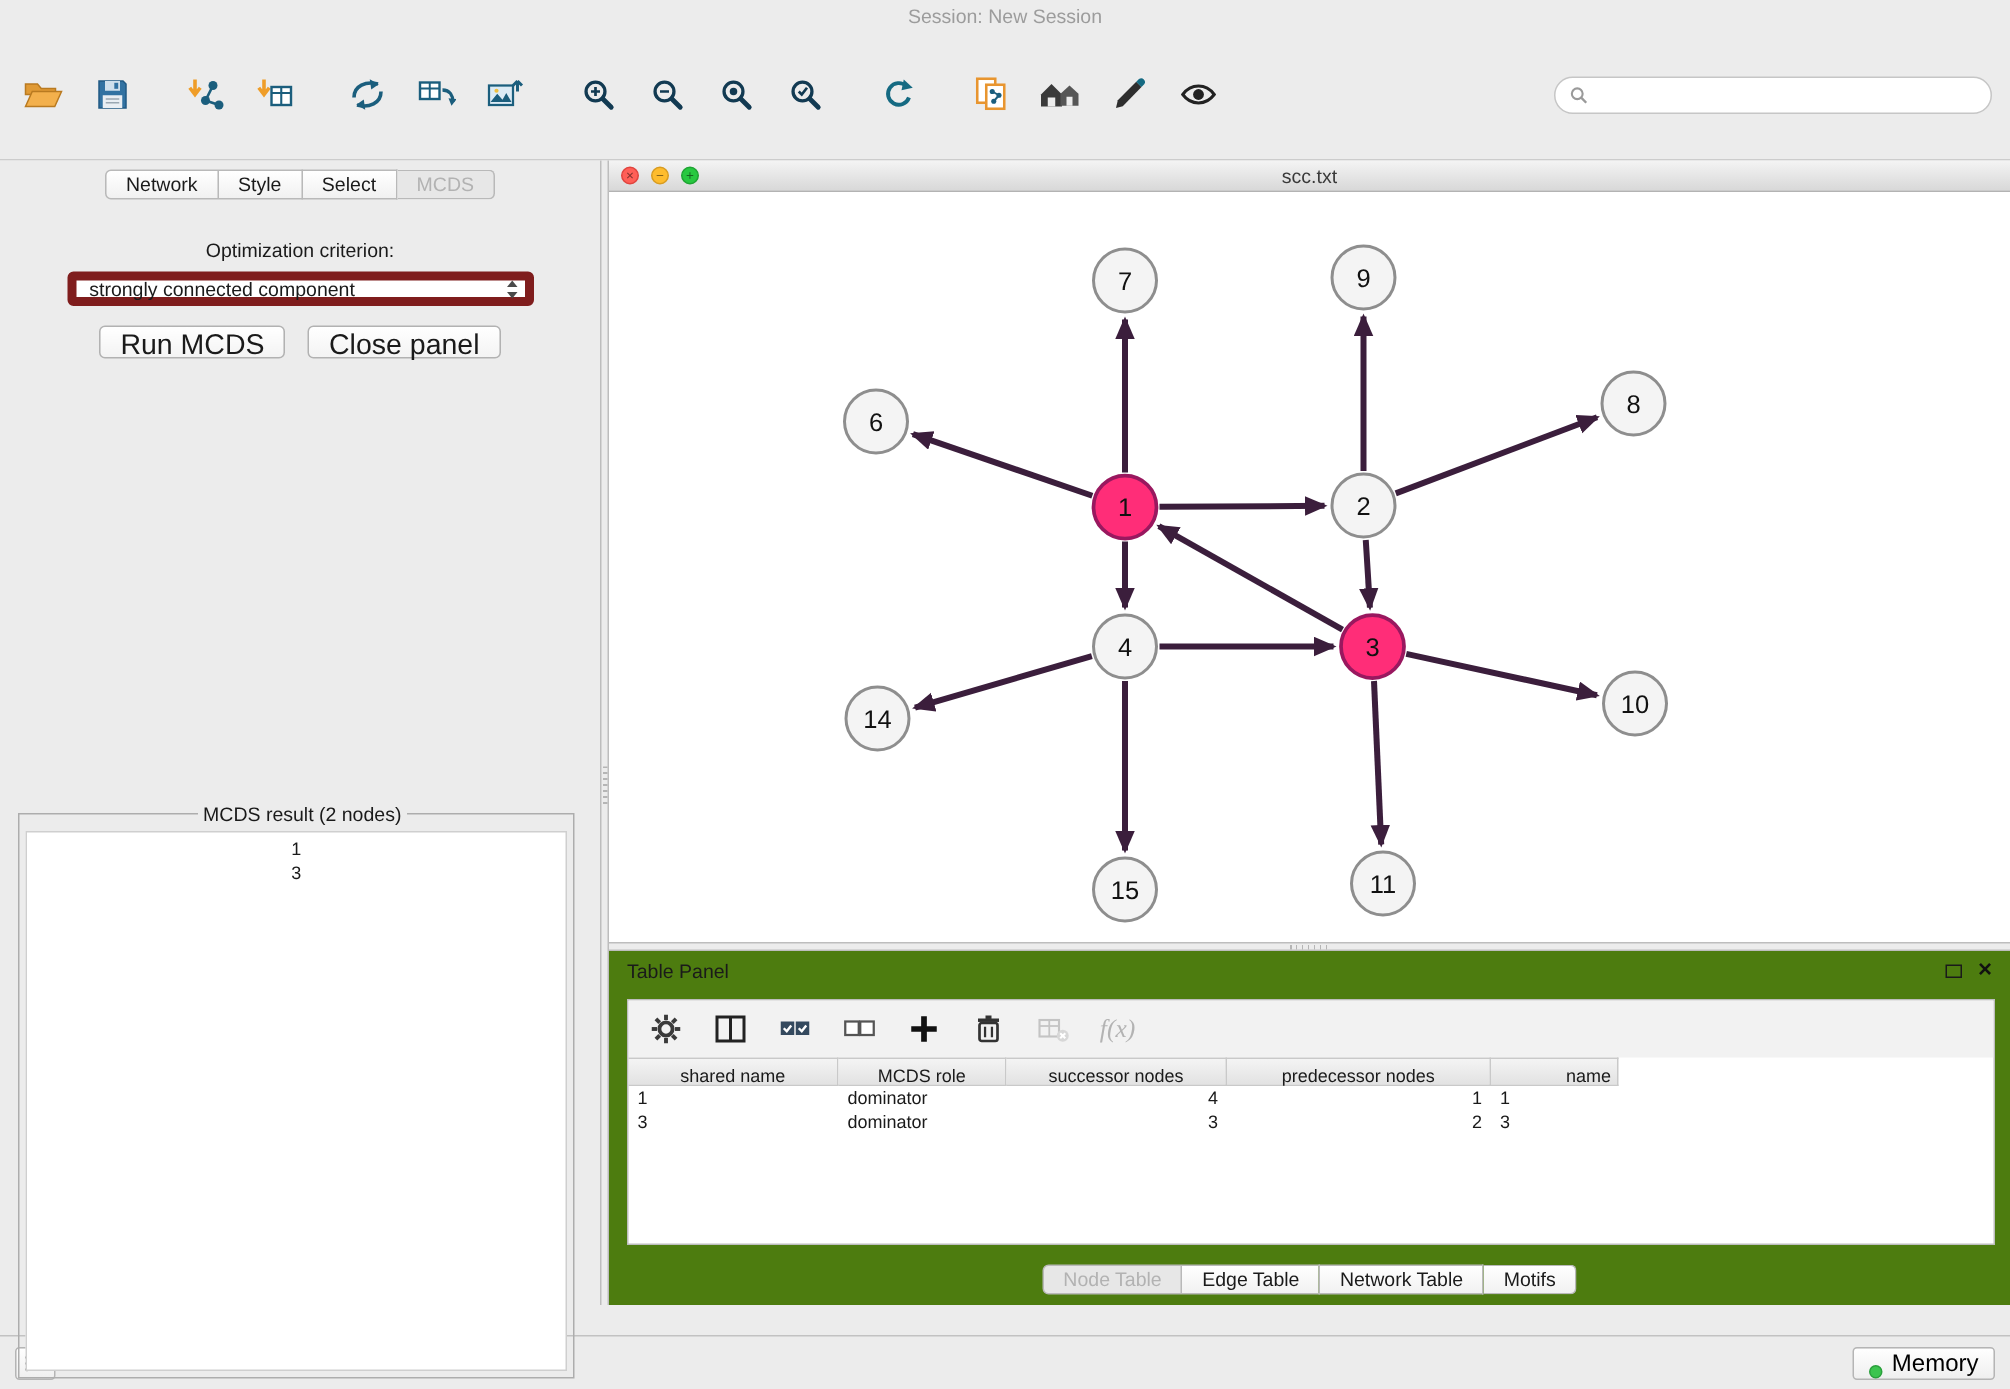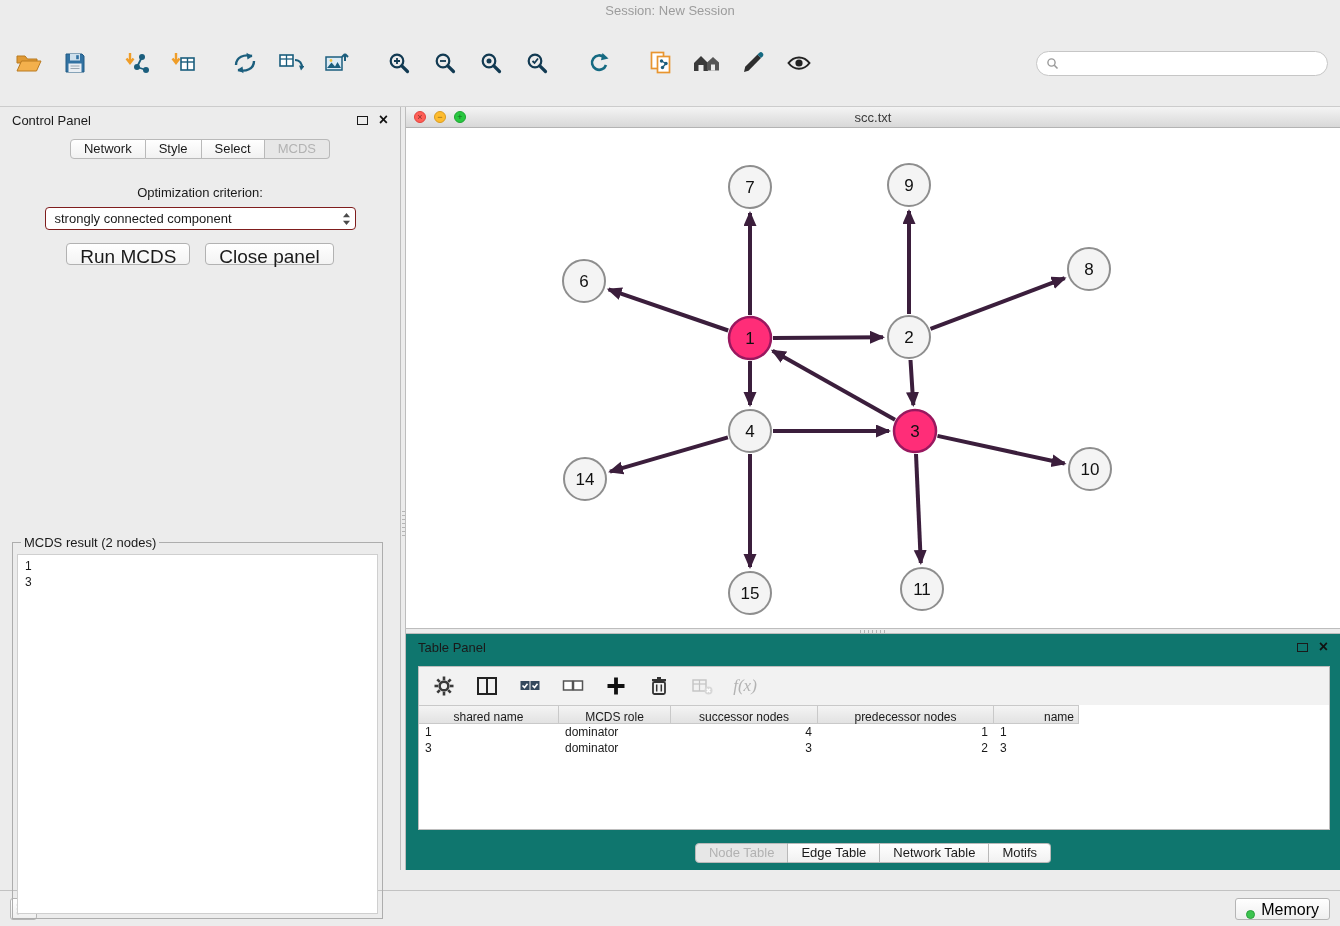--- a/index.html
+++ b/index.html
@@ -35,29 +35,29 @@
 
   .seg { display:flex; justify-content:center; margin-top:6px; }
   .seg-tab { height:20px; line-height:18px; padding:0 13px; font-size:13px;
     background:linear-gradient(#ffffff,#f1f1f1); border:1px solid #b9b9b9; border-left:none;
     cursor:pointer; color:#1a1a1a; }
   .seg-tab:first-child { border-left:1px solid #b9b9b9; border-radius:4px 0 0 4px; }
   .seg-tab:last-child { border-radius:0 4px 4px 0; }
   .seg-tab.active { background:#e7e7e7; color:#b2b2b2; }
 
   .opt-label { margin-top:26px; text-align:center; font-size:13px; }
-  .select { width:311px; height:23px; margin:7px auto 0; background:#fff; border:1px solid #7f1d1d;
+  .select { width:311px; height:23px; margin:7px auto 0; background:#fff; border:6px solid #7f1d1d;
     border-radius:4px; display:flex; align-items:center; padding:0 4px 0 9px; font-size:13px; cursor:pointer; }
   .sel-arrows { margin-left:auto; display:flex; align-items:center; }
   .btn-row { display:flex; justify-content:center; gap:15px; margin-top:13px; }
   .mac-btn { height:22px; padding:2px 13px; font-size:19px; background:linear-gradient(#ffffff,#f3f3f3);
     border:1px solid #b2b2b2; border-radius:4px; cursor:pointer; font-family:inherit; color:#1a1a1a; }
 
   .result-fs { position:absolute; left:12px; right:17px; top:428px; height:384px;
-    border:1px solid #adadad; padding:4px; }
+    border:1px solid #adadad; padding:4px;text-align:center; }
   .result-fs legend { font-size:13px; padding:0 3px; margin-left:4px; }
   .result-box { width:100%; height:100%; background:#fff; border:1px solid #cfcfcf;
     font-size:12px; padding:3px 7px; line-height:16px; overflow:hidden; }
 
   
   .vsplit { width:6px; background:#ececec; border-left:1px solid #bdbdbd; border-right:1px solid #bdbdbd;
     position:relative; cursor:col-resize; flex:0 0 auto; }
   .grip-v { position:absolute; top:404px; left:1px; width:3px; height:26px;
     background:repeating-linear-gradient(#b5b5b5 0 1px, transparent 1px 4px); }
   .hsplit { height:6px; background:#ececec; border-top:1px solid #bdbdbd; border-bottom:1px solid #bdbdbd;
@@ -77,21 +77,21 @@
   .light.yellow { background:#febc2e; border:1px solid #d89c21; }
   .light.green  { background:#28c840; border:1px solid #1ea432; }
   .light.red::after    { content:"×"; }
   .light.yellow::after { content:"−"; }
   .light.green::after  { content:"+"; }
   .netwin-title { position:absolute; left:0; right:0; text-align:center; font-size:13px; color:#3a3a3a; }
   .canvas { flex:1; background:#fff; position:relative; overflow:hidden; }
   .canvas svg { position:absolute; left:0; top:0; }
 
   
-  .table-panel { flex:1; background:#0f766e; position:relative; min-height:0; }
+  .table-panel { flex:1; background:#4d7c0f; position:relative; min-height:0; }
   .table-box { position:absolute; left:12px; right:10px; top:32px; bottom:40px;
     background:#fff; border:1px solid #bdbdbd; display:flex; flex-direction:column; overflow:hidden; }
   .table-toolbar { height:38px; background:#f2f2f2; display:flex; align-items:center; gap:17px;
     padding:0 12px; flex:0 0 auto; }
   .tt-btn { display:flex; align-items:center; justify-content:center; width:26px; height:26px; cursor:pointer; }
   .fx { font-family:"Liberation Serif", serif; font-style:italic; font-size:17px; color:#b3b3b3; }
   .grid-header { display:flex; flex:0 0 auto; }
   .gh-cell { height:19px; background:linear-gradient(#f4f4f4,#e2e2e2); border:1px solid #c9c9c9; border-left:none;
     display:flex; align-items:center; font-size:12px; padding:0 4px; gap:4px; cursor:pointer;flex-direction:column; }
   .gh-cell:first-child { border-left:none; }
@@ -268,27 +268,20 @@
         <circle cx="5.5" cy="5.5" r="3.6" fill="none" stroke="#9a9a9a" stroke-width="1.4"></circle>
         <line x1="8.3" y1="8.3" x2="11.5" y2="11.5" stroke="#9a9a9a" stroke-width="1.6"></line>
       </svg>
       <input type="text" style="">
     </div>
   </div>
 
   <div class="main">
 
     <div class="control-panel">
-      <div class="panel-header">
-        <span>Control Panel</span>
-        <span class="ph-actions">
-          <span class="float-btn"></span>
-          <span class="close-btn"></span>
-        </span>
-      </div>
 
       <div class="seg">
         <span class="seg-tab">Network</span>
         <span class="seg-tab">Style</span>
         <span class="seg-tab">Select</span>
         <span class="seg-tab active">MCDS</span>
       </div>
 
       <div class="opt-label">Optimization criterion:</div>
 

